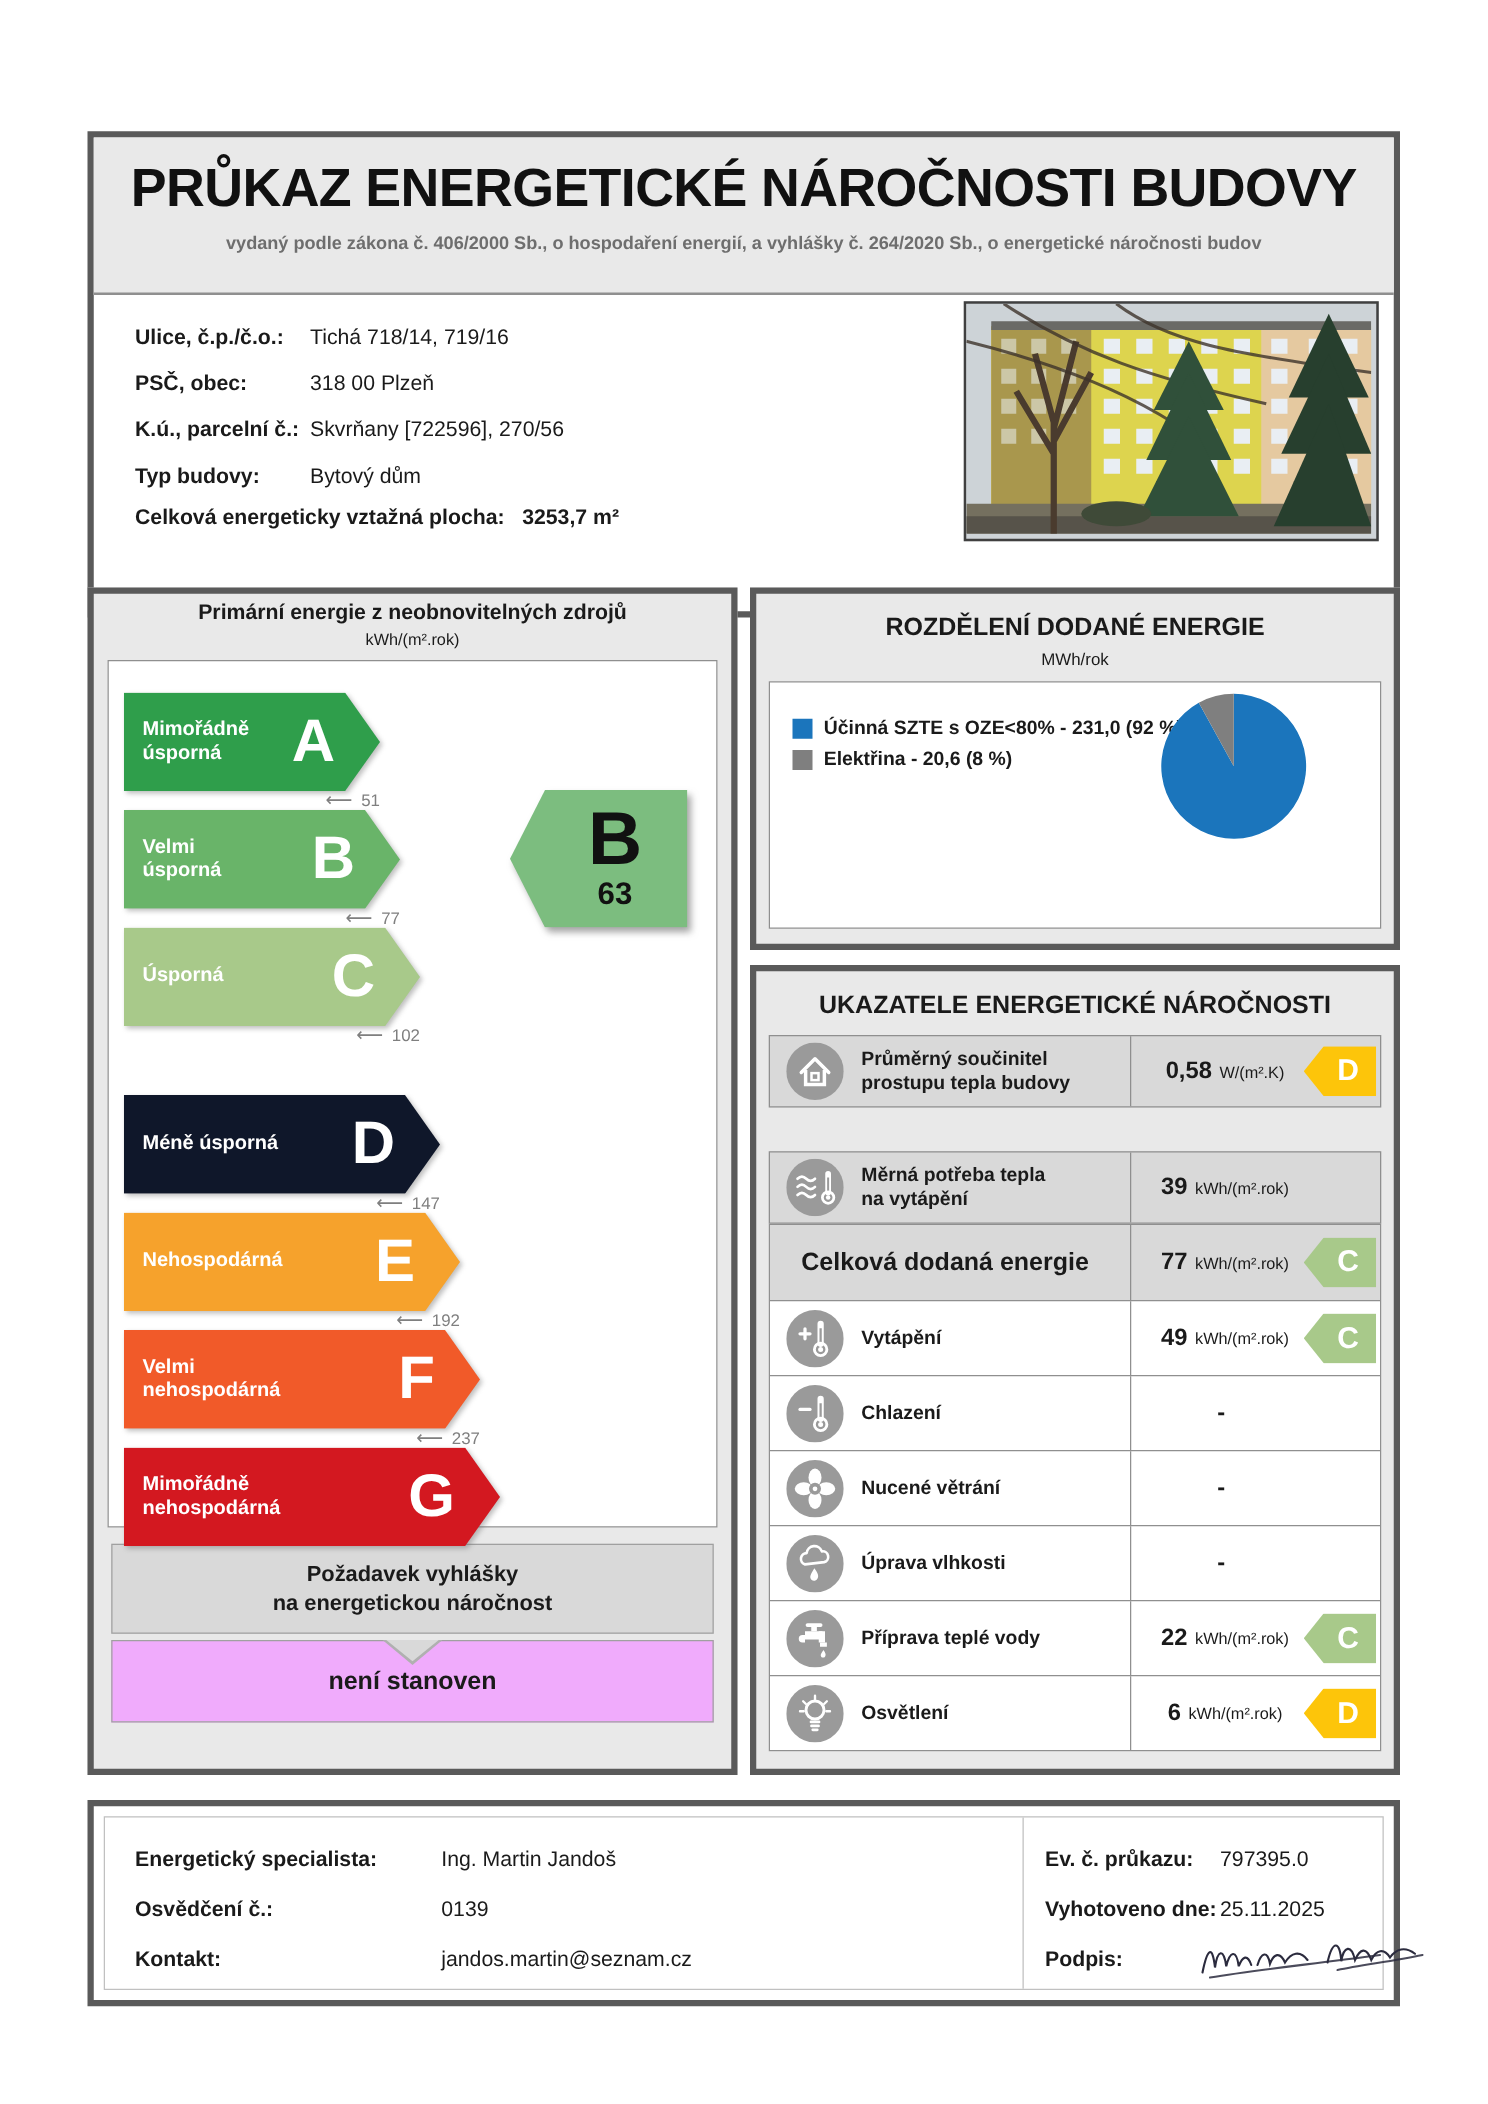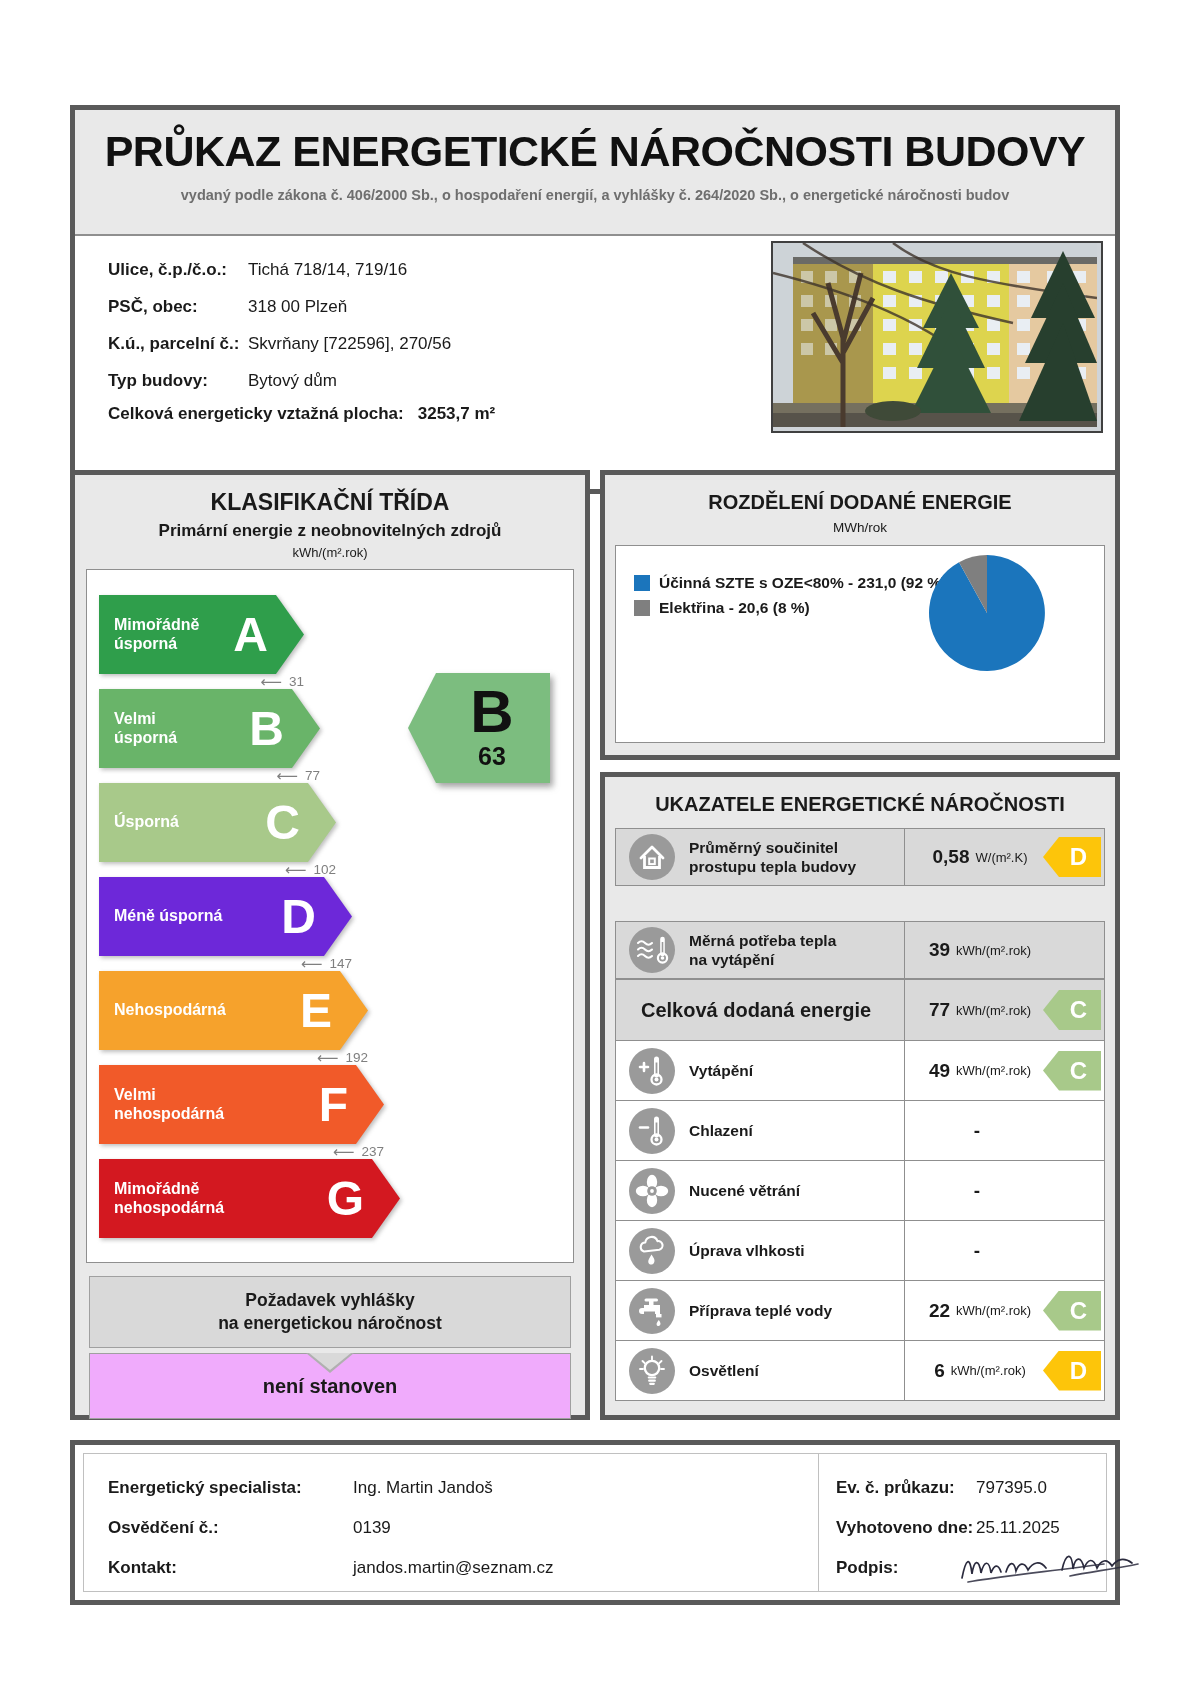--- a/index.html
+++ b/index.html
@@ -200,36 +200,35 @@
           <polygon points="290,40 324,120 252,120"></polygon>
           <polygon points="290,80 324,178 246,178"></polygon>
         </g>
         <ellipse cx="120" cy="168" rx="28" ry="10" fill="#3f4a38"></ellipse>
       </svg>
     </div>
   </div>
 </div>
 
 <div class="box" id="class-panel">
-  <div class="cls-title">KLASIFIKAČNÍ TŘÍDA</div>
   <div class="cls-sub">Primární energie z neobnovitelných zdrojů</div>
   <div class="cls-unit">kWh/(m².rok)</div>
 
   <div class="cls-chart">
 
     <div class="band-shadow bw0">
         <div class="band bw0" style="background: rgb(47, 158, 75);">
       <span class="band-label">Mimořádně
 úsporná</span>
       <span class="letter">A</span>
     </div>
       </div>
     <div class="thr bw0 auto-hide">
       <span class="arrow-glyph">⟵</span>
-      <span>31</span>
+      <span>51</span>
     </div>
 
     <div class="band-shadow bw1">
         <div class="band bw1" style="background: rgb(105, 180, 105);">
       <span class="band-label">Velmi
 úsporná</span>
       <span class="letter">B</span>
     </div>
       </div>
     <div class="thr bw1 auto-hide">
@@ -242,21 +241,21 @@
       <span class="band-label">Úsporná</span>
       <span class="letter">C</span>
     </div>
       </div>
     <div class="thr bw2 auto-hide">
       <span class="arrow-glyph">⟵</span>
       <span>102</span>
     </div>
 
     <div class="band-shadow bw3">
-        <div class="band bw3" style="background: #6d28d9;">
+        <div class="band bw3" style="background: #0f172a; margin-top: 40px;">
       <span class="band-label">Méně úsporná</span>
       <span class="letter">D</span>
     </div>
       </div>
     <div class="thr bw3 auto-hide">
       <span class="arrow-glyph">⟵</span>
       <span>147</span>
     </div>
 
     <div class="band-shadow bw4">

